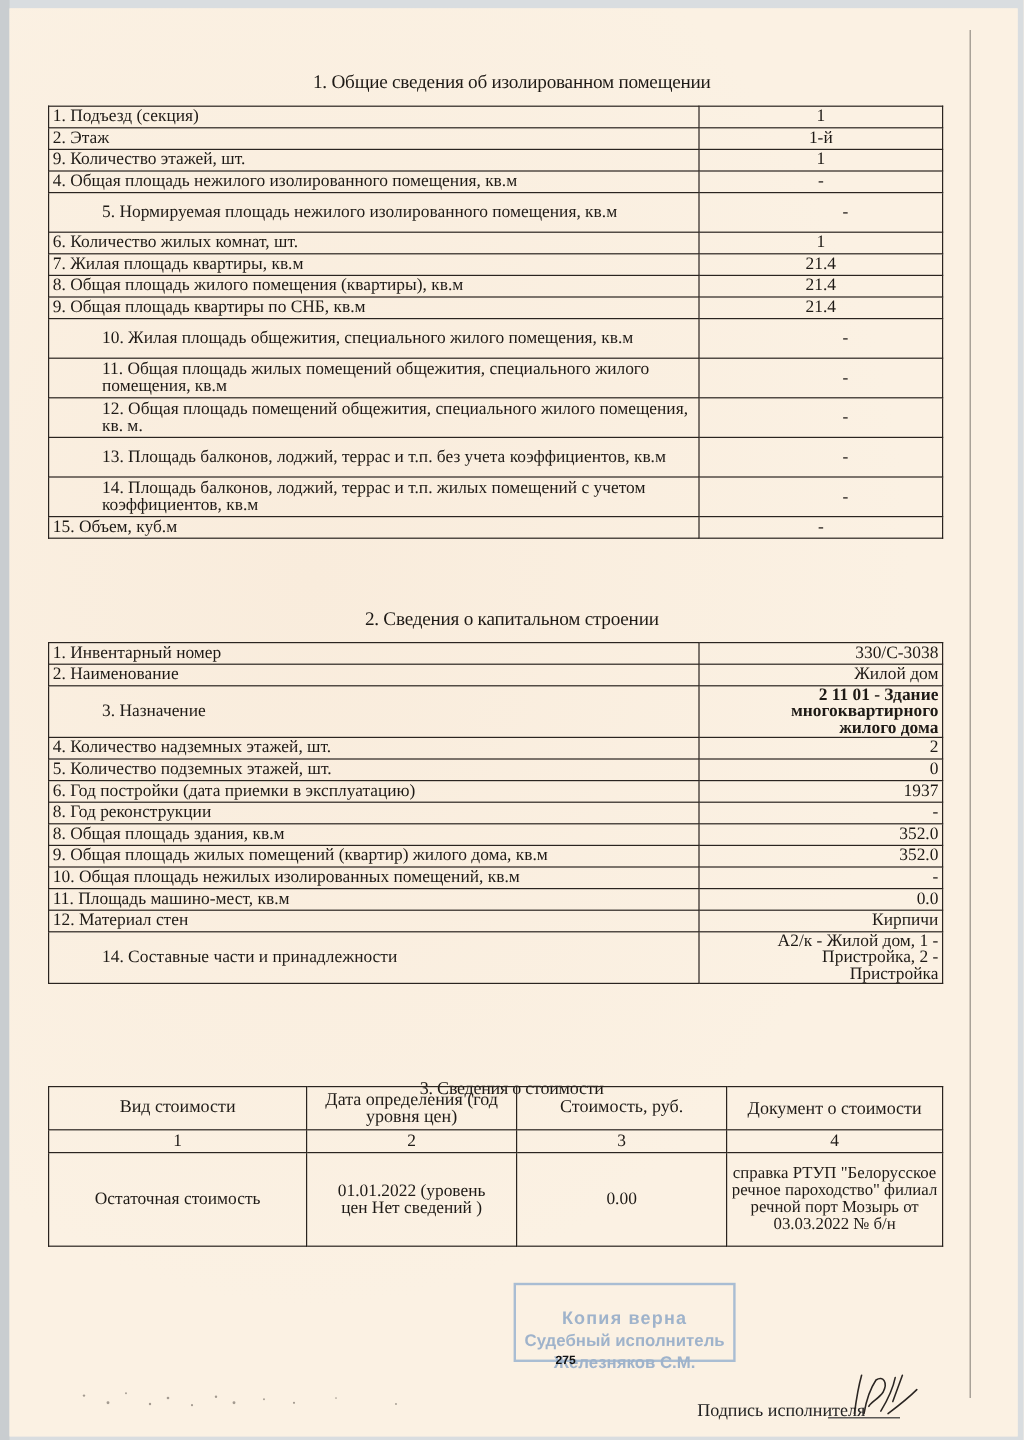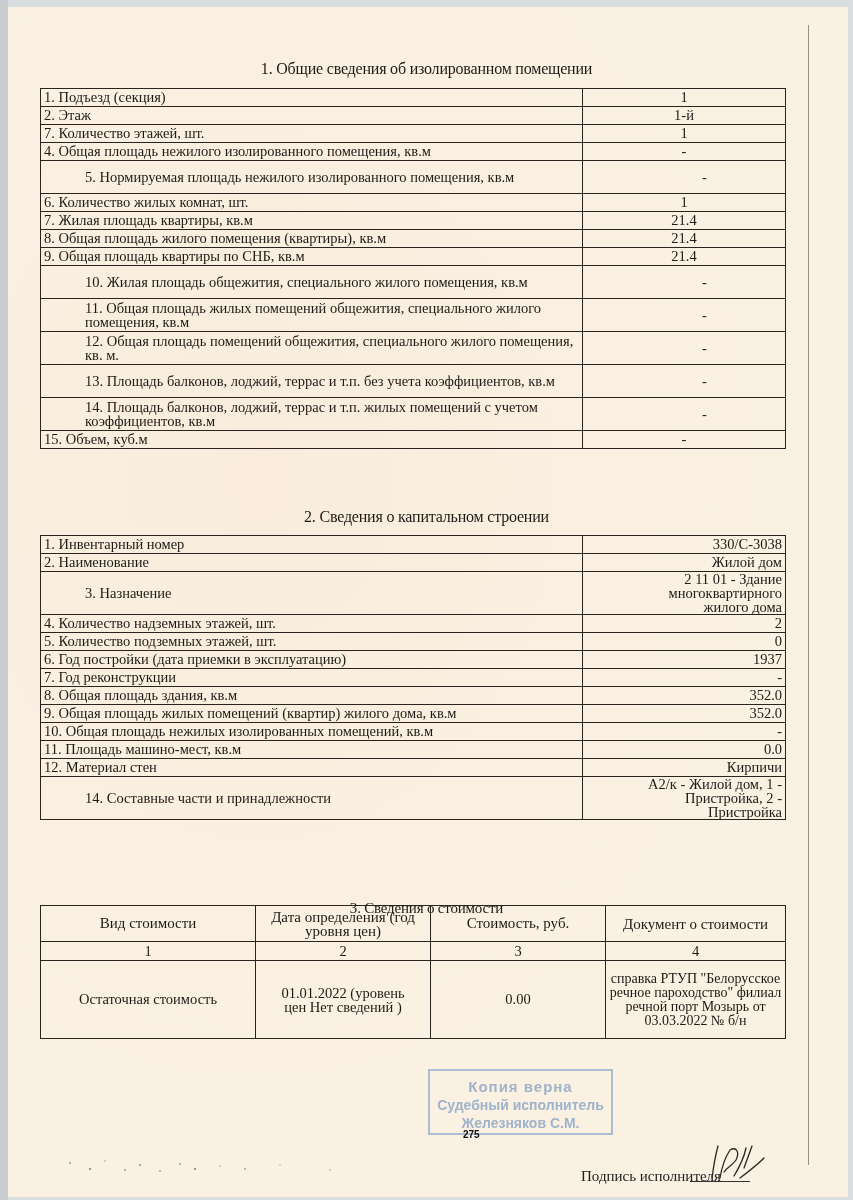--- a/index.html
+++ b/index.html
@@ -30,21 +30,21 @@
   .t2 td.v { text-align: right; }
   .t3 { left: 40px; top: 905px; width: 746px; text-align: center; }
   .t3 th { font-weight: normal; font-size: 15px; }
   .r1 td { height: 17px; }
   .r2 td { height: 32px; padding-left: 44px; }
   .r2 td.k { line-height: 14px; }
   .stamp {
     position: absolute; left: 428px; top: 1069px; width: 185px; height: 66px;
     border: 2px solid #a9bdd3; color: #9fb3cb; text-align: center;
     font-family: "Liberation Sans", "DejaVu Sans", sans-serif; font-weight: bold;
-    line-height: 18px; font-size: 14px; padding-top: 7px; box-sizing: border-box;
+    line-height: 18px; font-size: 14px; padding-top: 19px; box-sizing: border-box;
   }
   .stamp div:first-child { font-size: 15px; letter-spacing: 1px; }
   .page-num {
     position: absolute; left: 463px; top: 1129px; font-size: 10px;
     font-family: "Liberation Sans", sans-serif; font-weight: bold; color: #111;
   }
   .sig-label { position: absolute; left: 581px; top: 1168px; font-size: 15px; color: #222; }
   .sig-line { position: absolute; left: 690px; top: 1181px; width: 60px; border-bottom: 1px solid #333; }
   .signature { position: absolute; left: 700px; top: 1138px; width: 70px; height: 46px; }
   .speckle { position:absolute; left: 30px; top: 1155px; width: 330px; height: 25px; }
@@ -61,21 +61,21 @@
   <tbody id="t1body">
       <tr class="r1">
         <td class="k">1. Подъезд (секция)</td>
         <td class="v">1</td>
       </tr>
       <tr class="r1">
         <td class="k">2. Этаж</td>
         <td class="v">1-й</td>
       </tr>
       <tr class="r1">
-        <td class="k">7. Количество этажей, шт.</td>
+        <td class="k">9. Количество этажей, шт.</td>
         <td class="v">1</td>
       </tr>
       <tr class="r1">
         <td class="k">4. Общая площадь нежилого изолированного помещения, кв.м</td>
         <td class="v">-</td>
       </tr>
       <tr class="r2">
         <td class="k">5. Нормируемая площадь нежилого изолированного помещения, кв.м</td>
         <td class="v" style="line-height: 14px;">-</td>
       </tr>
@@ -128,36 +128,36 @@
       <tr class="r1">
         <td class="k">1. Инвентарный номер</td>
         <td class="v">330/С-3038</td>
       </tr>
       <tr class="r1">
         <td class="k">2. Наименование</td>
         <td class="v">Жилой дом</td>
       </tr>
       <tr class="r2">
         <td class="k">3. Назначение</td>
-        <td class="v" style="line-height: 14px;">2 11 01 - Здание многоквартирного жилого дома</td>
+        <td class="v" style="line-height: 14px; font-weight: bold;">2 11 01 - Здание многоквартирного жилого дома</td>
       </tr>
       <tr class="r1">
         <td class="k">4. Количество надземных этажей, шт.</td>
         <td class="v">2</td>
       </tr>
       <tr class="r1">
         <td class="k">5. Количество подземных этажей, шт.</td>
         <td class="v">0</td>
       </tr>
       <tr class="r1">
         <td class="k">6. Год постройки (дата приемки в эксплуатацию)</td>
         <td class="v">1937</td>
       </tr>
       <tr class="r1">
-        <td class="k">7. Год реконструкции</td>
+        <td class="k">8. Год реконструкции</td>
         <td class="v">-</td>
       </tr>
       <tr class="r1">
         <td class="k">8. Общая площадь здания, кв.м</td>
         <td class="v">352.0</td>
       </tr>
       <tr class="r1">
         <td class="k">9. Общая площадь жилых помещений (квартир) жилого дома, кв.м</td>
         <td class="v">352.0</td>
       </tr>

